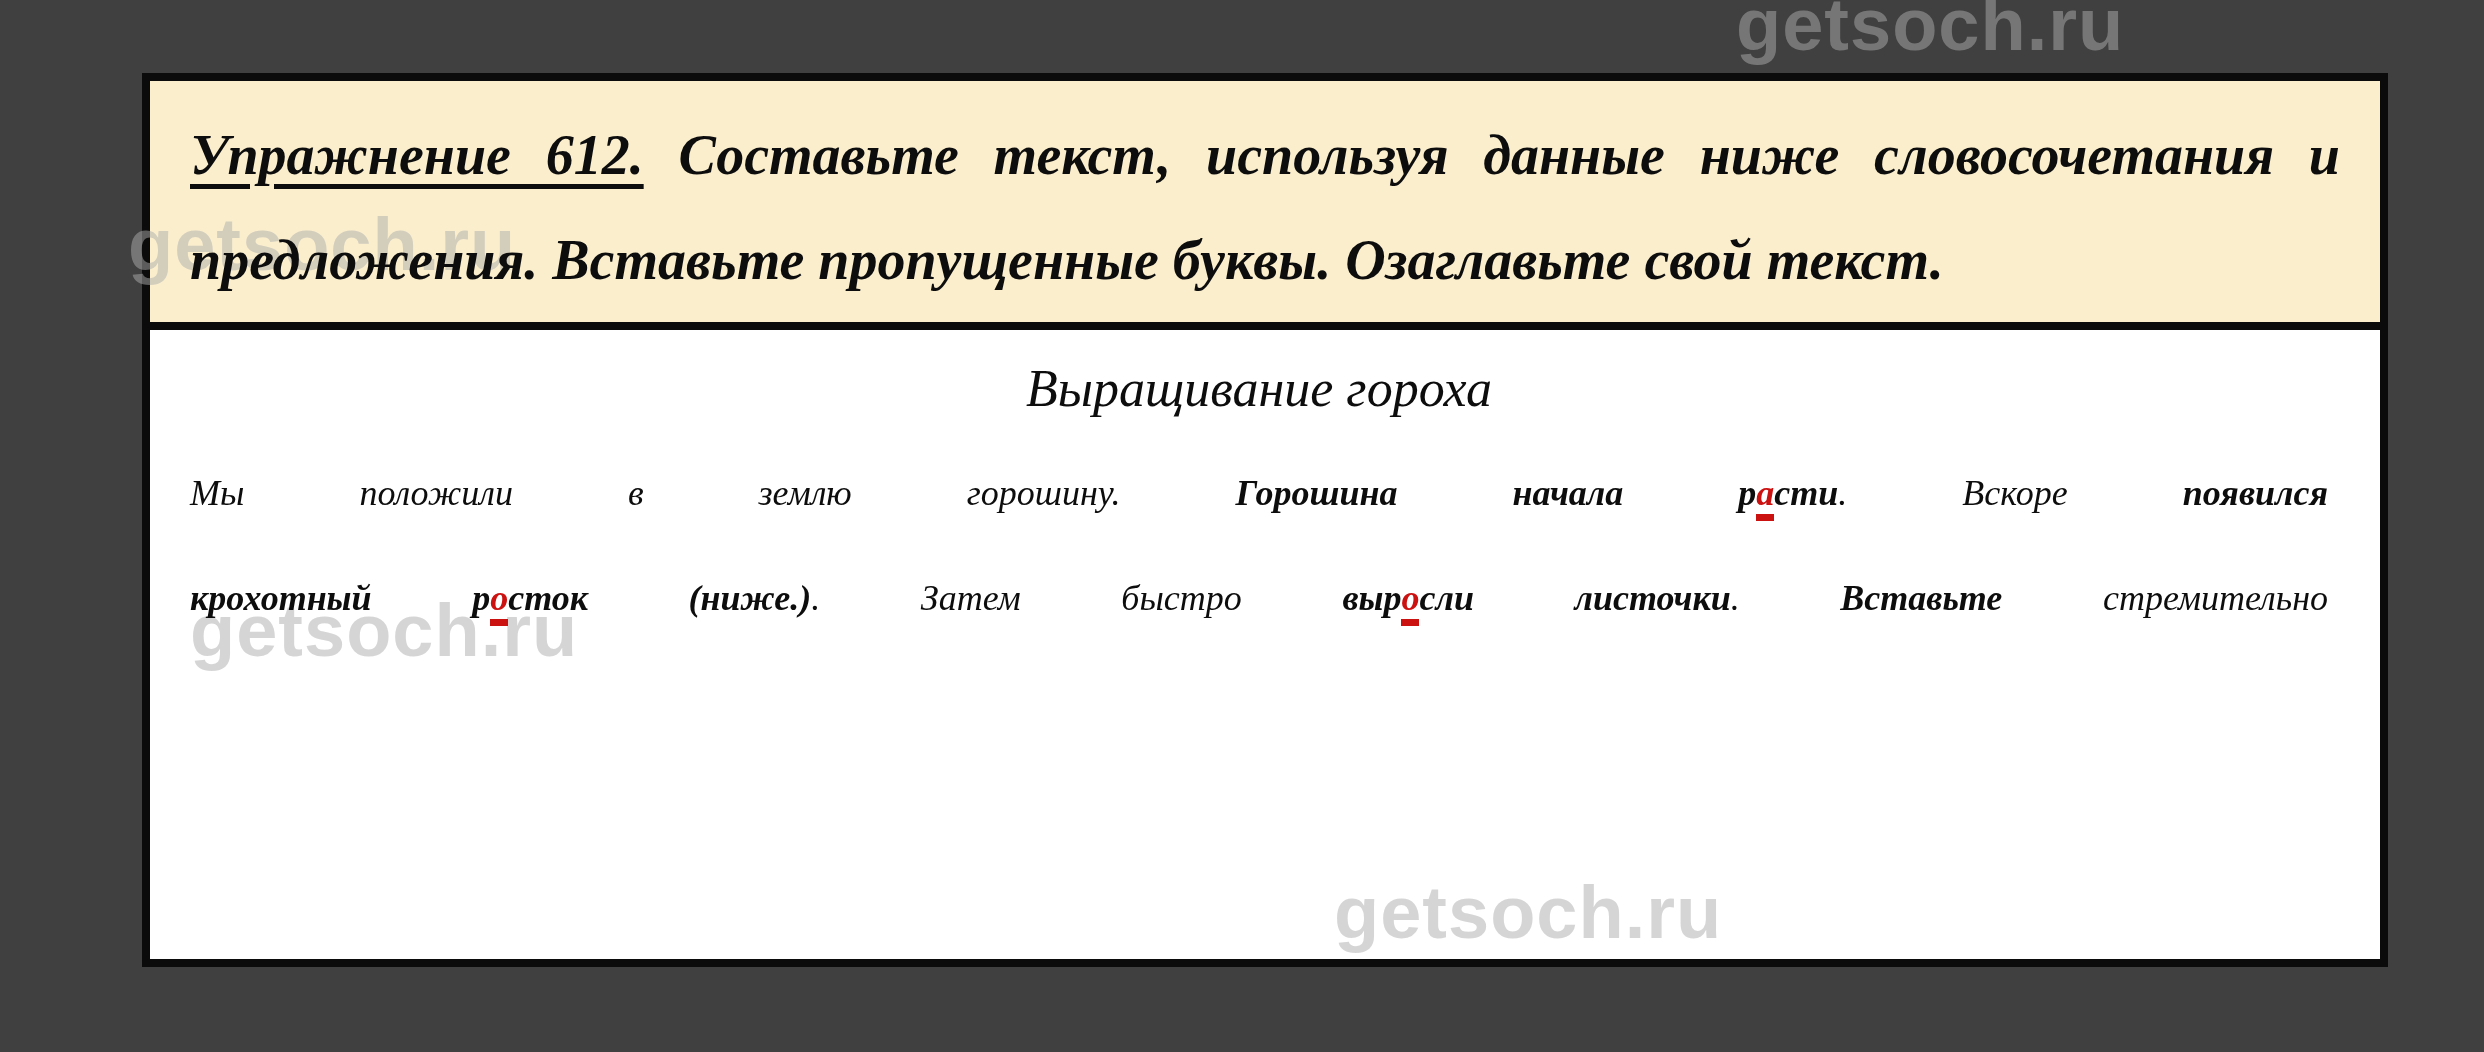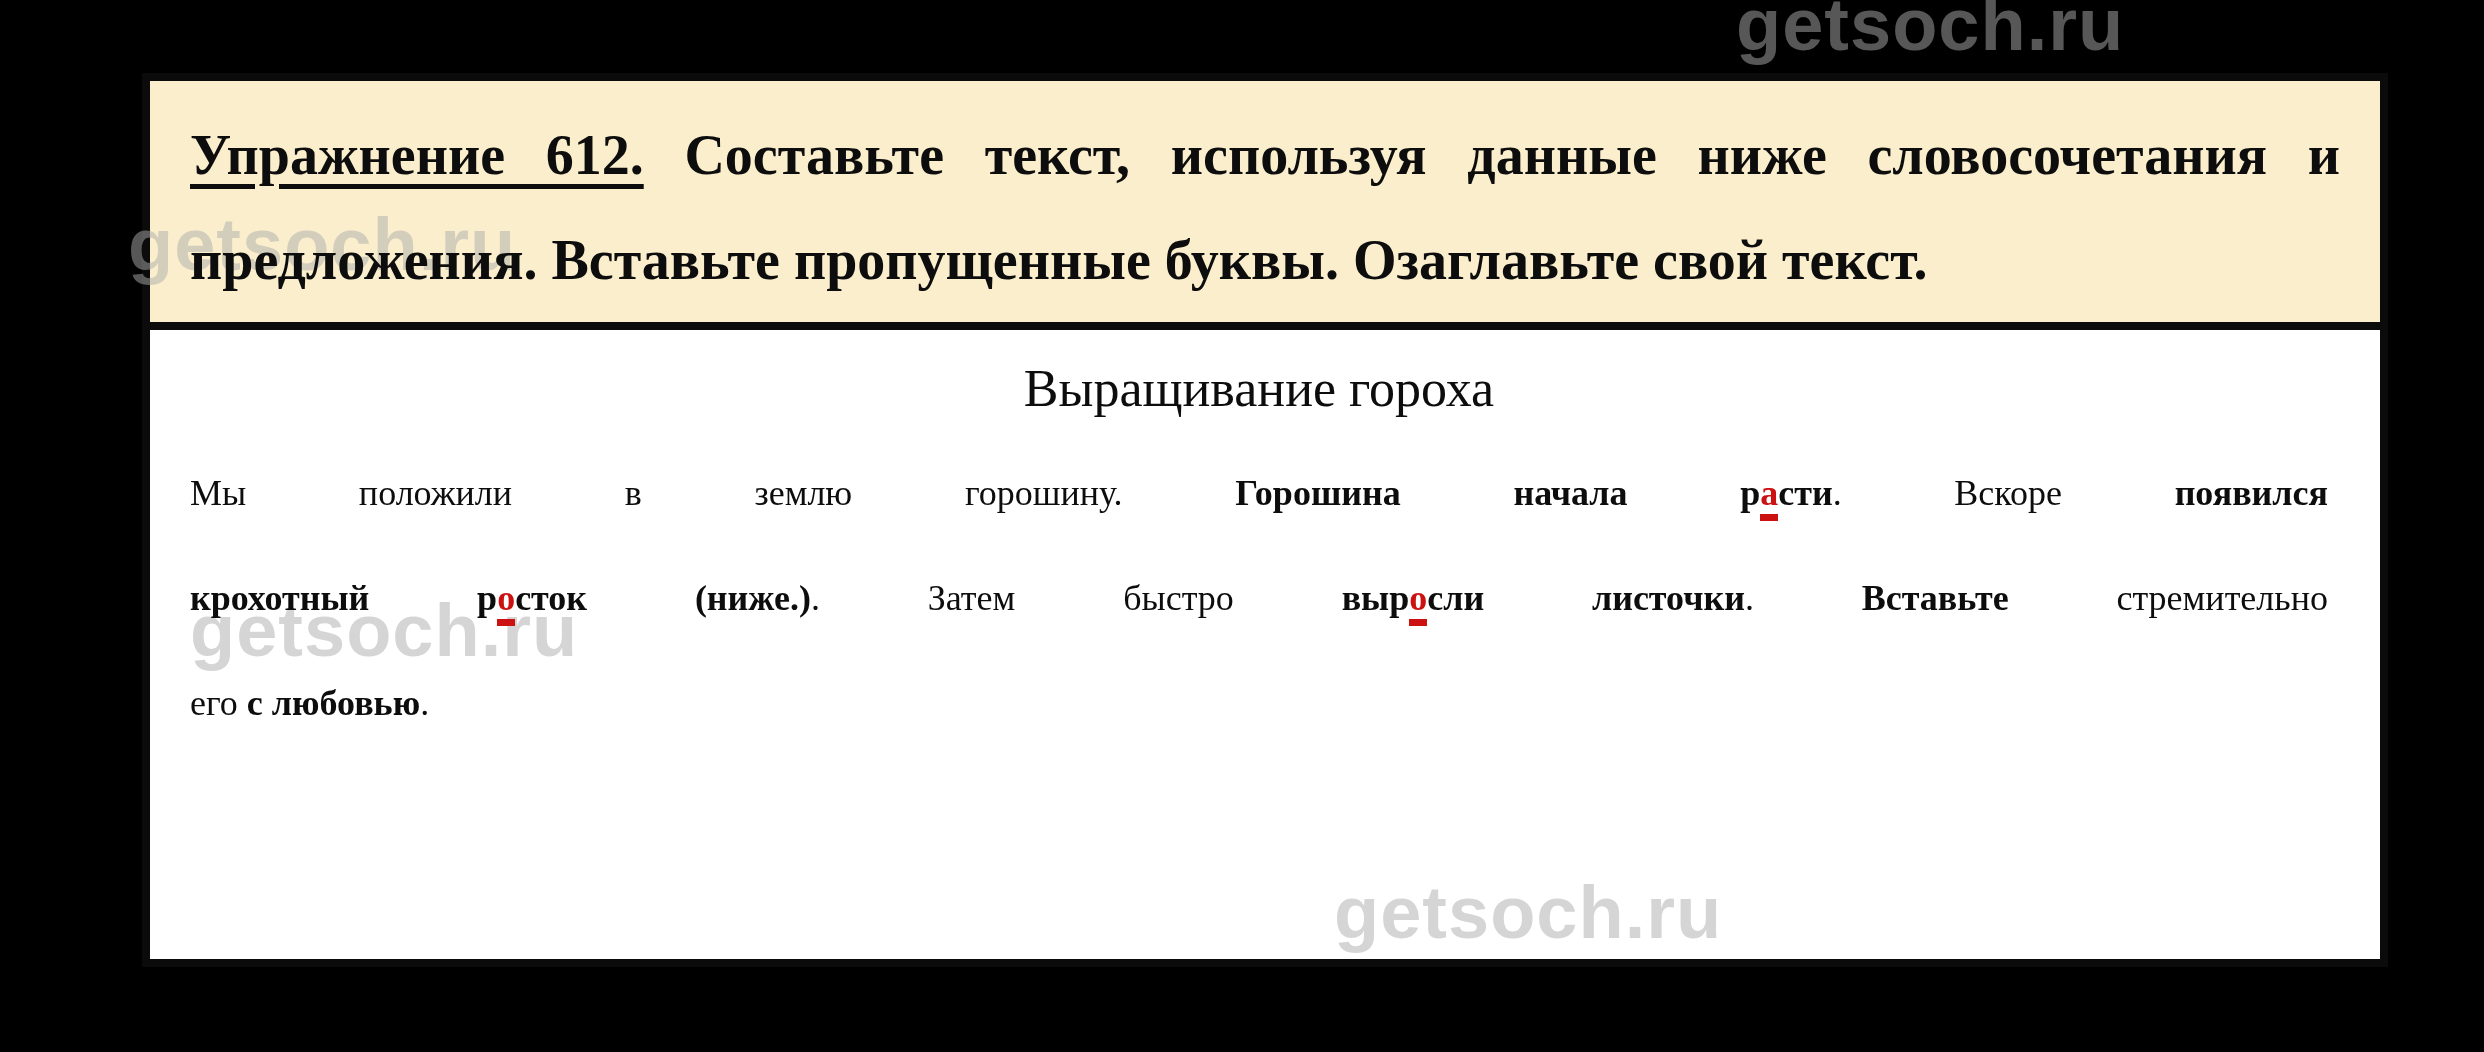--- a/index.html
+++ b/index.html
@@ -1,20 +1,20 @@
 <!DOCTYPE html>
 <html style="--header-bg: #FAEECD; --accent-red: #CC1111; --border: #0B0B0B; --watermark-gray: #ADADAD;"><head>
 <meta charset="utf-8">
 <style>
   html, body { margin: 0; padding: 0; background: #ffffff; }
   .page {
     position: relative;
     width: 2484px;
     height: 1052px;
-    background: #000000;
+    background: #404040;
     overflow: hidden;
     font-family: "Liberation Serif", serif;
   }
   .watermark {
     position: absolute;
     font-family: "Liberation Sans", sans-serif;
     font-weight: bold;
     font-size: 74px;
     line-height: 1;
     color: var(--watermark-gray, #adadad);
@@ -44,20 +44,21 @@
     height: 629px;
     box-sizing: border-box;
     padding: 6px 52px 0 40px;
     overflow: hidden;
   }
   .h-line, .p-line, .title {
     position: relative;
     z-index: 2;
     line-height: 105px;
     white-space: normal;
+    font-style: italic;
   }
   .h-line { font-size: 56px; font-weight: bold; color: #0d0d0d; }
   .p-line { font-size: 36px; color: #0d0d0d; }
   .title  { font-size: 52px; color: #0d0d0d; text-align: center; }
   .just { text-align: justify; text-align-last: justify; }
   .b { font-weight: bold; }
   .u {
     text-decoration: underline;
     text-decoration-thickness: 5px;
     text-underline-offset: 10px;
@@ -80,21 +81,20 @@
       <div id="header-lines">
           <div class="h-line just"><span class="b u">Упражнение 612.</span><span class="b"> Составьте текст, используя данные ниже словосочетания и</span></div>
           <div class="h-line"><span class="b">предложения. Вставьте пропущенные буквы. Озаглавьте свой текст.</span></div>
         </div>
     </div>
     <div class="body">
       <div class="title">Выращивание гороха</div>
       <div id="body-lines">
           <div class="p-line just"><span>Мы положили в землю горошину. </span><span class="b">Горошина начала р</span><span class="b r">а</span><span class="b">сти</span><span>. Вскоре </span><span class="b">появился</span></div>
           <div class="p-line just"><span class="b">крохотный р</span><span class="b r">о</span><span class="b">сток (ниже.)</span><span>. Затем быстро </span><span class="b">выр</span><span class="b r">о</span><span class="b">сли листочки</span><span>. </span><span class="b">Вставьте</span><span> стремительно</span></div>
-          <div class="p-line"><span>его </span><span class="b">с любовью</span><span>.</span></div>
         </div>
     </div>
   </div>
 
   <div class="watermark wm-layer" style="left:128px; top:208px;">getsoch.ru</div>
   <div class="watermark wm-layer" style="left:190px; top:594px;">getsoch.ru</div>
   <div class="watermark wm-layer" style="left:1334px; top:876px;">getsoch.ru</div>
 
 </div>
 

